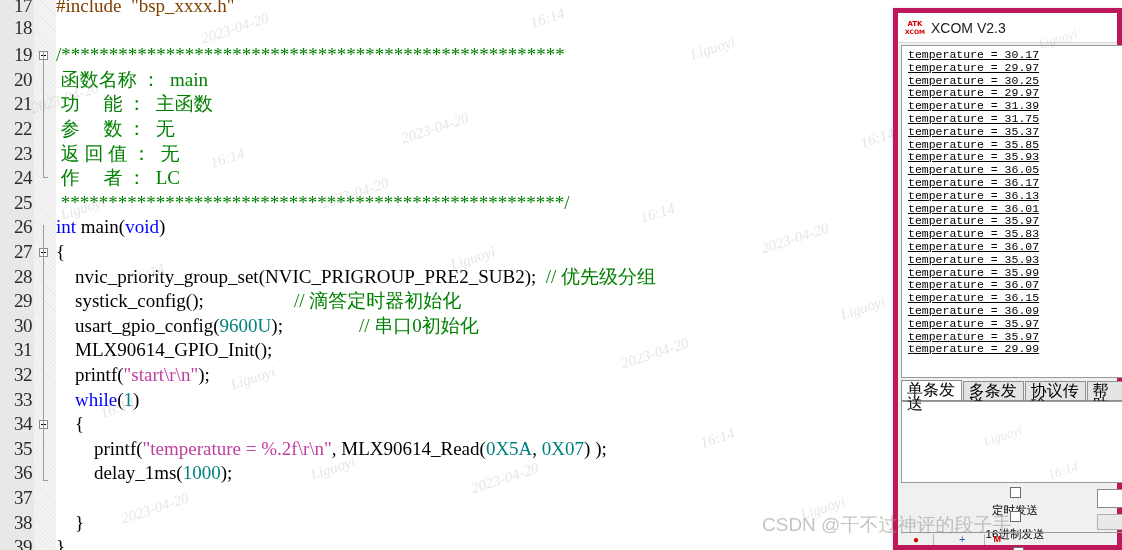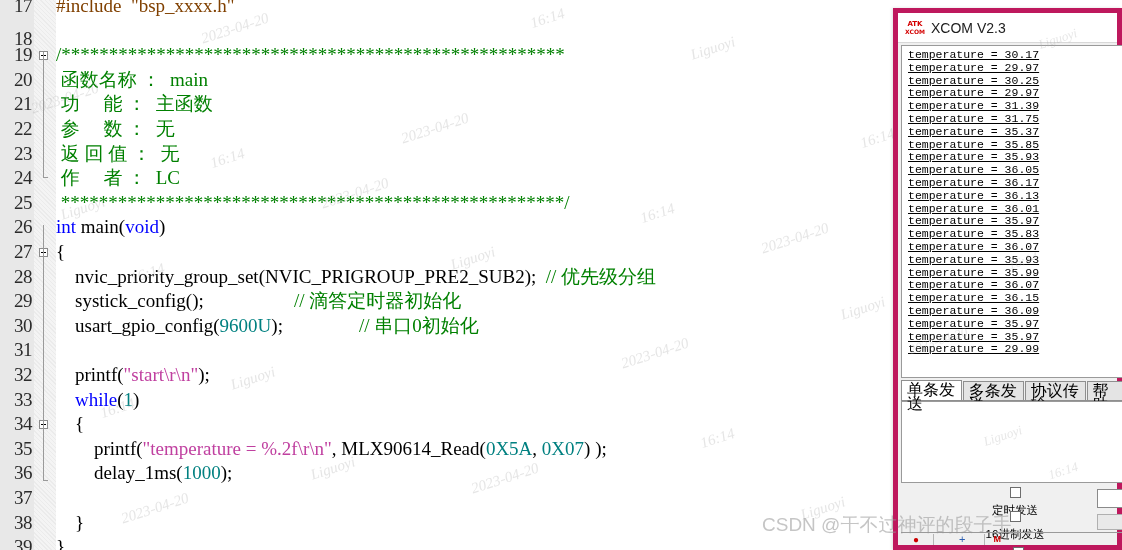--- a/index.html
+++ b/index.html
@@ -169,34 +169,34 @@
   }
 </style>
 </head>
 <body>
 
 <div id="editor">
   <div class="gutter"></div>
   <div class="gutter-stripe"></div>
   <div class="ed-rows" id="ed-rows">
       <div class="ed-row" style="position: absolute; left: 0px; top: -6px; width: 893px;"><span class="ln">17</span><span class="codearea"><span class="c-pre">#include  "bsp_xxxx.h"</span></span></div>
-      <div class="ed-row" style="position: absolute; left: 0px; top: 27px; width: 893px;"><span class="ln">18</span><span class="codearea"></span></div>
+      <div class="ed-row" style="position: absolute; left: 0px; top: 16px; width: 893px;"><span class="ln">18</span><span class="codearea"></span></div>
       <div class="ed-row" style="position: absolute; left: 0px; top: 43.2px; width: 893px;"><span class="ln">19</span><span class="codearea"><span class="c-cmt">/*****************************************************</span></span><span class="fold" style="left: 39px; top: 8px;"></span></div>
       <div class="ed-row" style="position: absolute; left: 0px; top: 67.8px; width: 893px;"><span class="ln">20</span><span class="codearea"><span class="c-cmt"> 函数名称 ：  main</span></span></div>
       <div class="ed-row" style="position: absolute; left: 0px; top: 92.4px; width: 893px;"><span class="ln">21</span><span class="codearea"><span class="c-cmt"> 功     能 ：  主函数</span></span></div>
       <div class="ed-row" style="position: absolute; left: 0px; top: 117px; width: 893px;"><span class="ln">22</span><span class="codearea"><span class="c-cmt"> 参     数 ：  无</span></span></div>
       <div class="ed-row" style="position: absolute; left: 0px; top: 141.6px; width: 893px;"><span class="ln">23</span><span class="codearea"><span class="c-cmt"> 返 回 值 ：  无</span></span></div>
       <div class="ed-row" style="position: absolute; left: 0px; top: 166.2px; width: 893px;"><span class="ln">24</span><span class="codearea"><span class="c-cmt"> 作     者 ：  LC</span></span></div>
       <div class="ed-row" style="position: absolute; left: 0px; top: 190.8px; width: 893px;"><span class="ln">25</span><span class="codearea"><span class="c-cmt"> *****************************************************/</span></span></div>
       <div class="ed-row" style="position: absolute; left: 0px; top: 215.4px; width: 893px;"><span class="ln">26</span><span class="codearea"><span class="c-kw">int </span><span class="c-plain">main(</span><span class="c-kw">void</span><span class="c-plain">)</span></span></div>
       <div class="ed-row" style="position: absolute; left: 0px; top: 240px; width: 893px;"><span class="ln">27</span><span class="codearea"><span class="c-plain">{</span></span><span class="fold" style="left: 39px; top: 8px;"></span></div>
       <div class="ed-row" style="position: absolute; left: 0px; top: 264.6px; width: 893px;"><span class="ln">28</span><span class="codearea"><span class="c-plain">    nvic_priority_group_set(NVIC_PRIGROUP_PRE2_SUB2);  </span><span class="c-cmt">// 优先级分组</span></span></div>
       <div class="ed-row" style="position: absolute; left: 0px; top: 289.2px; width: 893px;"><span class="ln">29</span><span class="codearea"><span class="c-plain">    systick_config();                   </span><span class="c-cmt">// 滴答定时器初始化</span></span></div>
       <div class="ed-row" style="position: absolute; left: 0px; top: 313.8px; width: 893px;"><span class="ln">30</span><span class="codearea"><span class="c-plain">    usart_gpio_config(</span><span class="c-num">9600U</span><span class="c-plain">);                </span><span class="c-cmt">// 串口0初始化</span></span></div>
-      <div class="ed-row" style="position: absolute; left: 0px; top: 338.4px; width: 893px;"><span class="ln">31</span></div>
+      <div class="ed-row" style="position: absolute; left: 0px; top: 338.4px; width: 893px;"><span class="ln">31</span><span class="codearea"><span class="c-plain">    MLX90614_GPIO_Init();</span></span></div>
       <div class="ed-row" style="position: absolute; left: 0px; top: 363px; width: 893px;"><span class="ln">32</span><span class="codearea"><span class="c-plain">    printf(</span><span class="c-str">"start\r\n"</span><span class="c-plain">);</span></span></div>
       <div class="ed-row" style="position: absolute; left: 0px; top: 387.6px; width: 893px;"><span class="ln">33</span><span class="codearea"><span class="c-kw">    while</span><span class="c-plain">(</span><span class="c-num">1</span><span class="c-plain">)</span></span></div>
       <div class="ed-row" style="position: absolute; left: 0px; top: 412.2px; width: 893px;"><span class="ln">34</span><span class="codearea"><span class="c-plain">    {</span></span><span class="fold" style="left: 39px; top: 8px;"></span></div>
       <div class="ed-row" style="position: absolute; left: 0px; top: 436.8px; width: 893px;"><span class="ln">35</span><span class="codearea"><span class="c-plain">        printf(</span><span class="c-str">"temperature = %.2f\r\n"</span><span class="c-plain">, MLX90614_Read(</span><span class="c-num">0X5A</span><span class="c-plain">, </span><span class="c-num">0X07</span><span class="c-plain">) );</span></span></div>
       <div class="ed-row" style="position: absolute; left: 0px; top: 461.4px; width: 893px;"><span class="ln">36</span><span class="codearea"><span class="c-plain">        delay_1ms(</span><span class="c-num">1000</span><span class="c-plain">);</span></span></div>
       <div class="ed-row" style="position: absolute; left: 0px; top: 486px; width: 893px;"><span class="ln">37</span><span class="codearea"></span></div>
       <div class="ed-row" style="position: absolute; left: 0px; top: 510.6px; width: 893px;"><span class="ln">38</span><span class="codearea"><span class="c-plain">    }</span></span></div>
       <div class="ed-row" style="position: absolute; left: 0px; top: 535.2px; width: 893px;"><span class="ln">39</span><span class="codearea"><span class="c-plain">}</span></span></div>
     </div>
   <div id="ed-watermarks">

